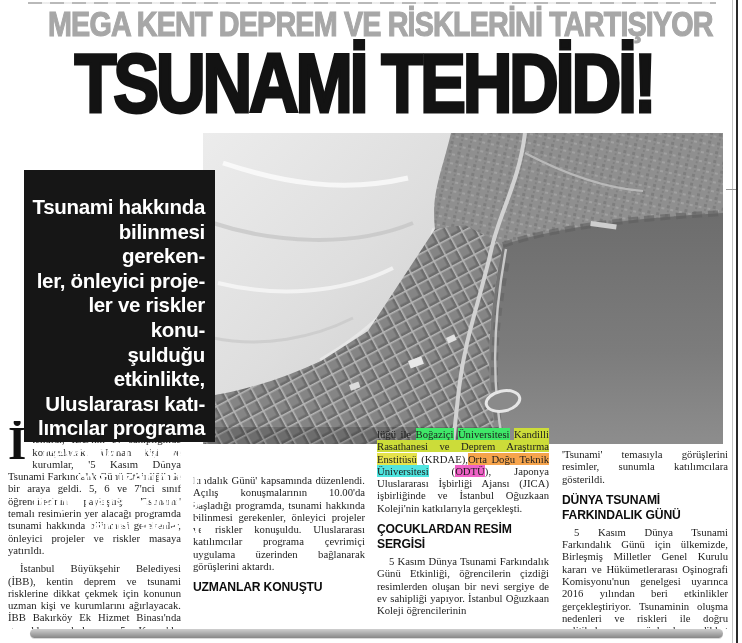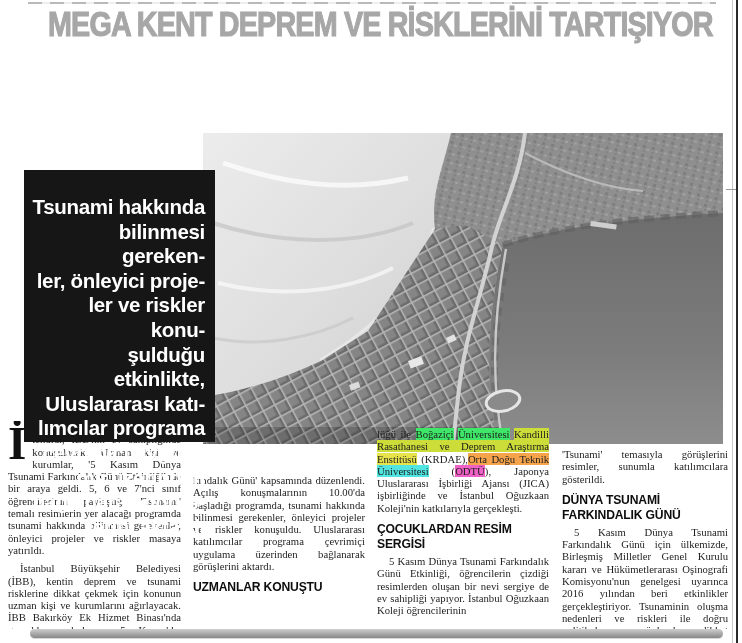--- a/index.html
+++ b/index.html
@@ -48,20 +48,23 @@
 <body>
 
 <div class="page">
 
   <div class="trim-line"></div>
 
   <div class="kicker-wrap">
     <div class="kicker">MEGA KENT DEPREM VE RİSKLERİNİ TARTIŞIYOR</div>
   </div>
 
+  <div class="headline-wrap">
+    <div class="headline">TSUNAMİ TEHDİDİ!</div>
+  </div>
 
   <div class="photo">
     <svg width="520" height="311" viewBox="0 0 520 311" xmlns="http://www.w3.org/2000/svg">
       <defs>
         <linearGradient id="gSea" x1="0" y1="0" x2="1" y2="1">
           <stop offset="0" stop-color="#ececec"></stop>
           <stop offset="0.55" stop-color="#dedede"></stop>
           <stop offset="1" stop-color="#cfcfcf"></stop>
         </linearGradient>
         <linearGradient id="gLagoon" x1="0" y1="0" x2="0" y2="1">

